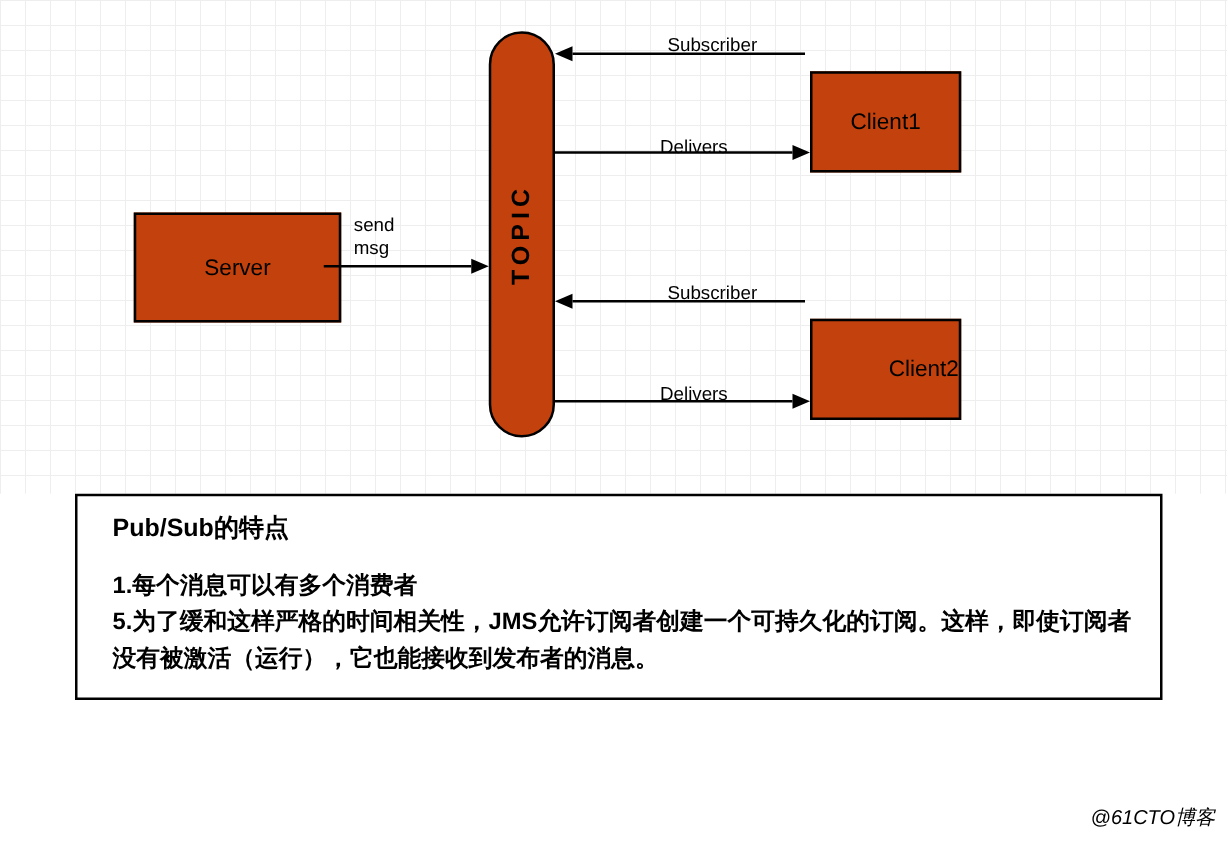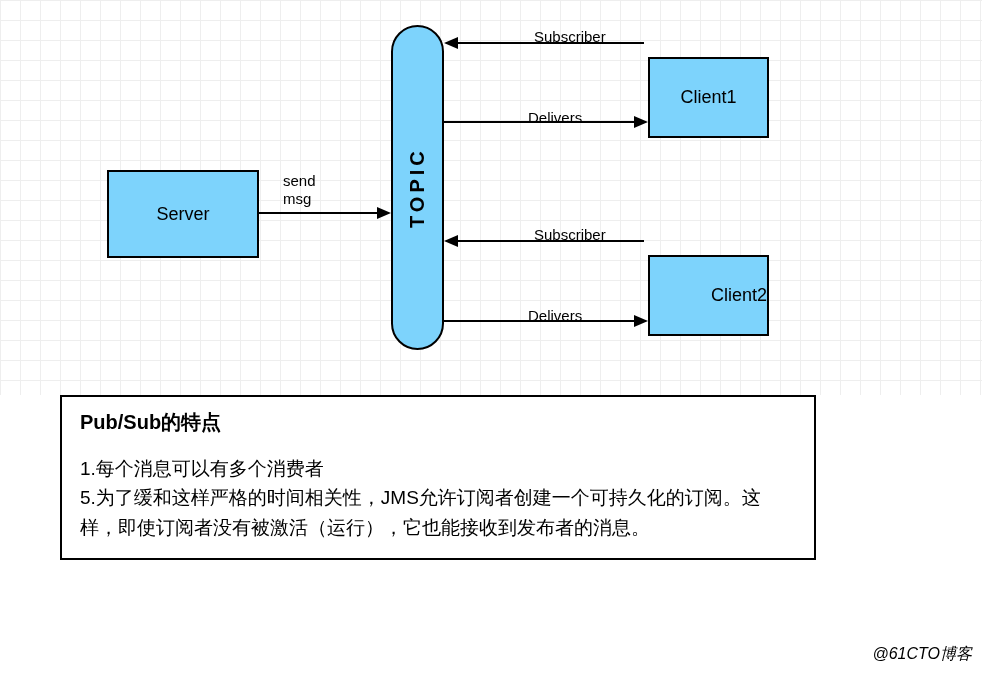--- a/index.html
+++ b/index.html
@@ -31,27 +31,27 @@
       width: 100%;
       height: 100%;
       z-index: 1;
     }
     .box {
       position: absolute;
       border: 2px solid #000;
       display: flex;
       align-items: center;
       justify-content: center;
-      background: #7dd3fc;
+      background: #c2410c;
       font-size: 18px;
     }
     .server-box {
       left: 107px;
       top: 170px;
-      width: 152px;
+      width: 166px;
       height: 88px;
     }
     .topic-box {
       left: 391px;
       top: 25px;
       width: 53px;
       height: 325px;
       border-radius: 27px;
       writing-mode: vertical-rl;
       text-orientation: mixed;
@@ -117,33 +117,33 @@
       width: 0;
       height: 0;
       border-top: 6px solid transparent;
       border-bottom: 6px solid transparent;
       border-right: 14px solid #000;
     }
     .desc-box {
       position: absolute;
       left: 60px;
       top: 395px;
-      width: 756px;
+      width: 870px;
       border: 2px solid #000;
-      padding: 12px 18px 16px 18px;
+      padding: 12px 18px 16px 28px;
       background: #fff;
     }
     .desc-title {
       font-size: 20px;
       font-weight: bold;
       margin-bottom: 18px;
     }
     .desc-body {
       font-size: 19px;
-      font-weight: normal;
+      font-weight: bold;
       line-height: 1.55;
     }
     .watermark {
       position: absolute;
       right: 10px;
       bottom: 8px;
       font-size: 16px;
       color: #000000;
       font-style: italic;
     }

